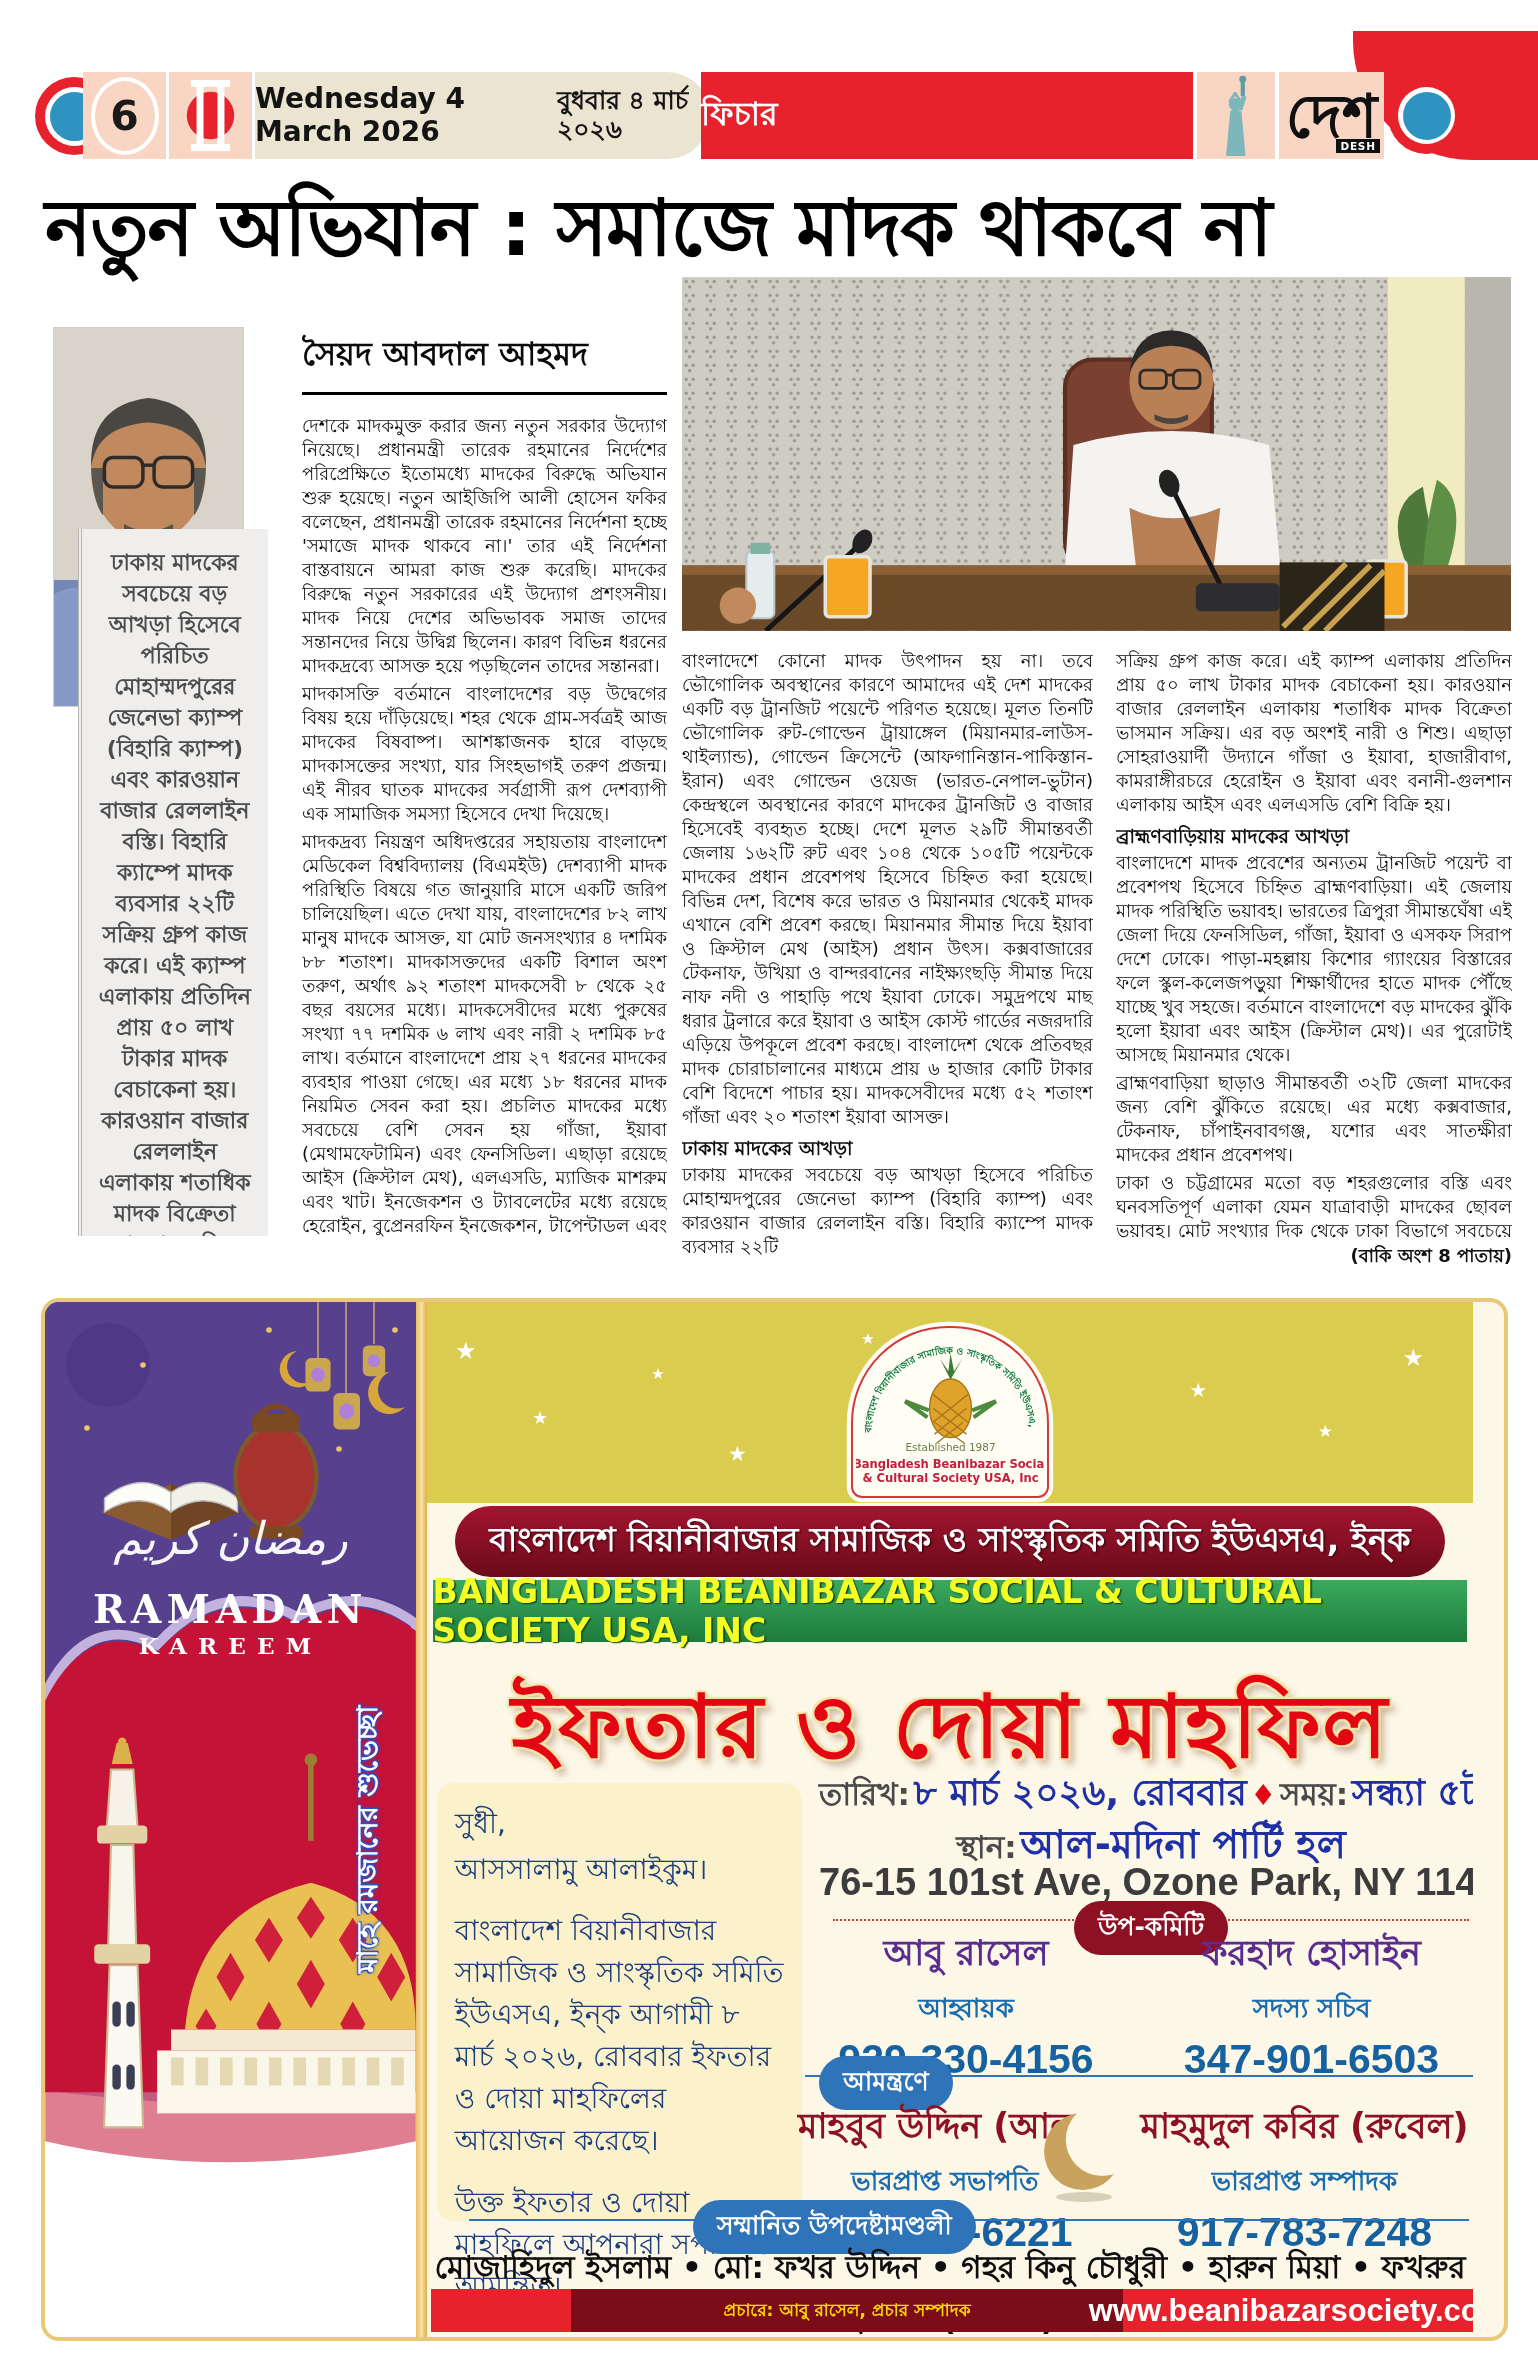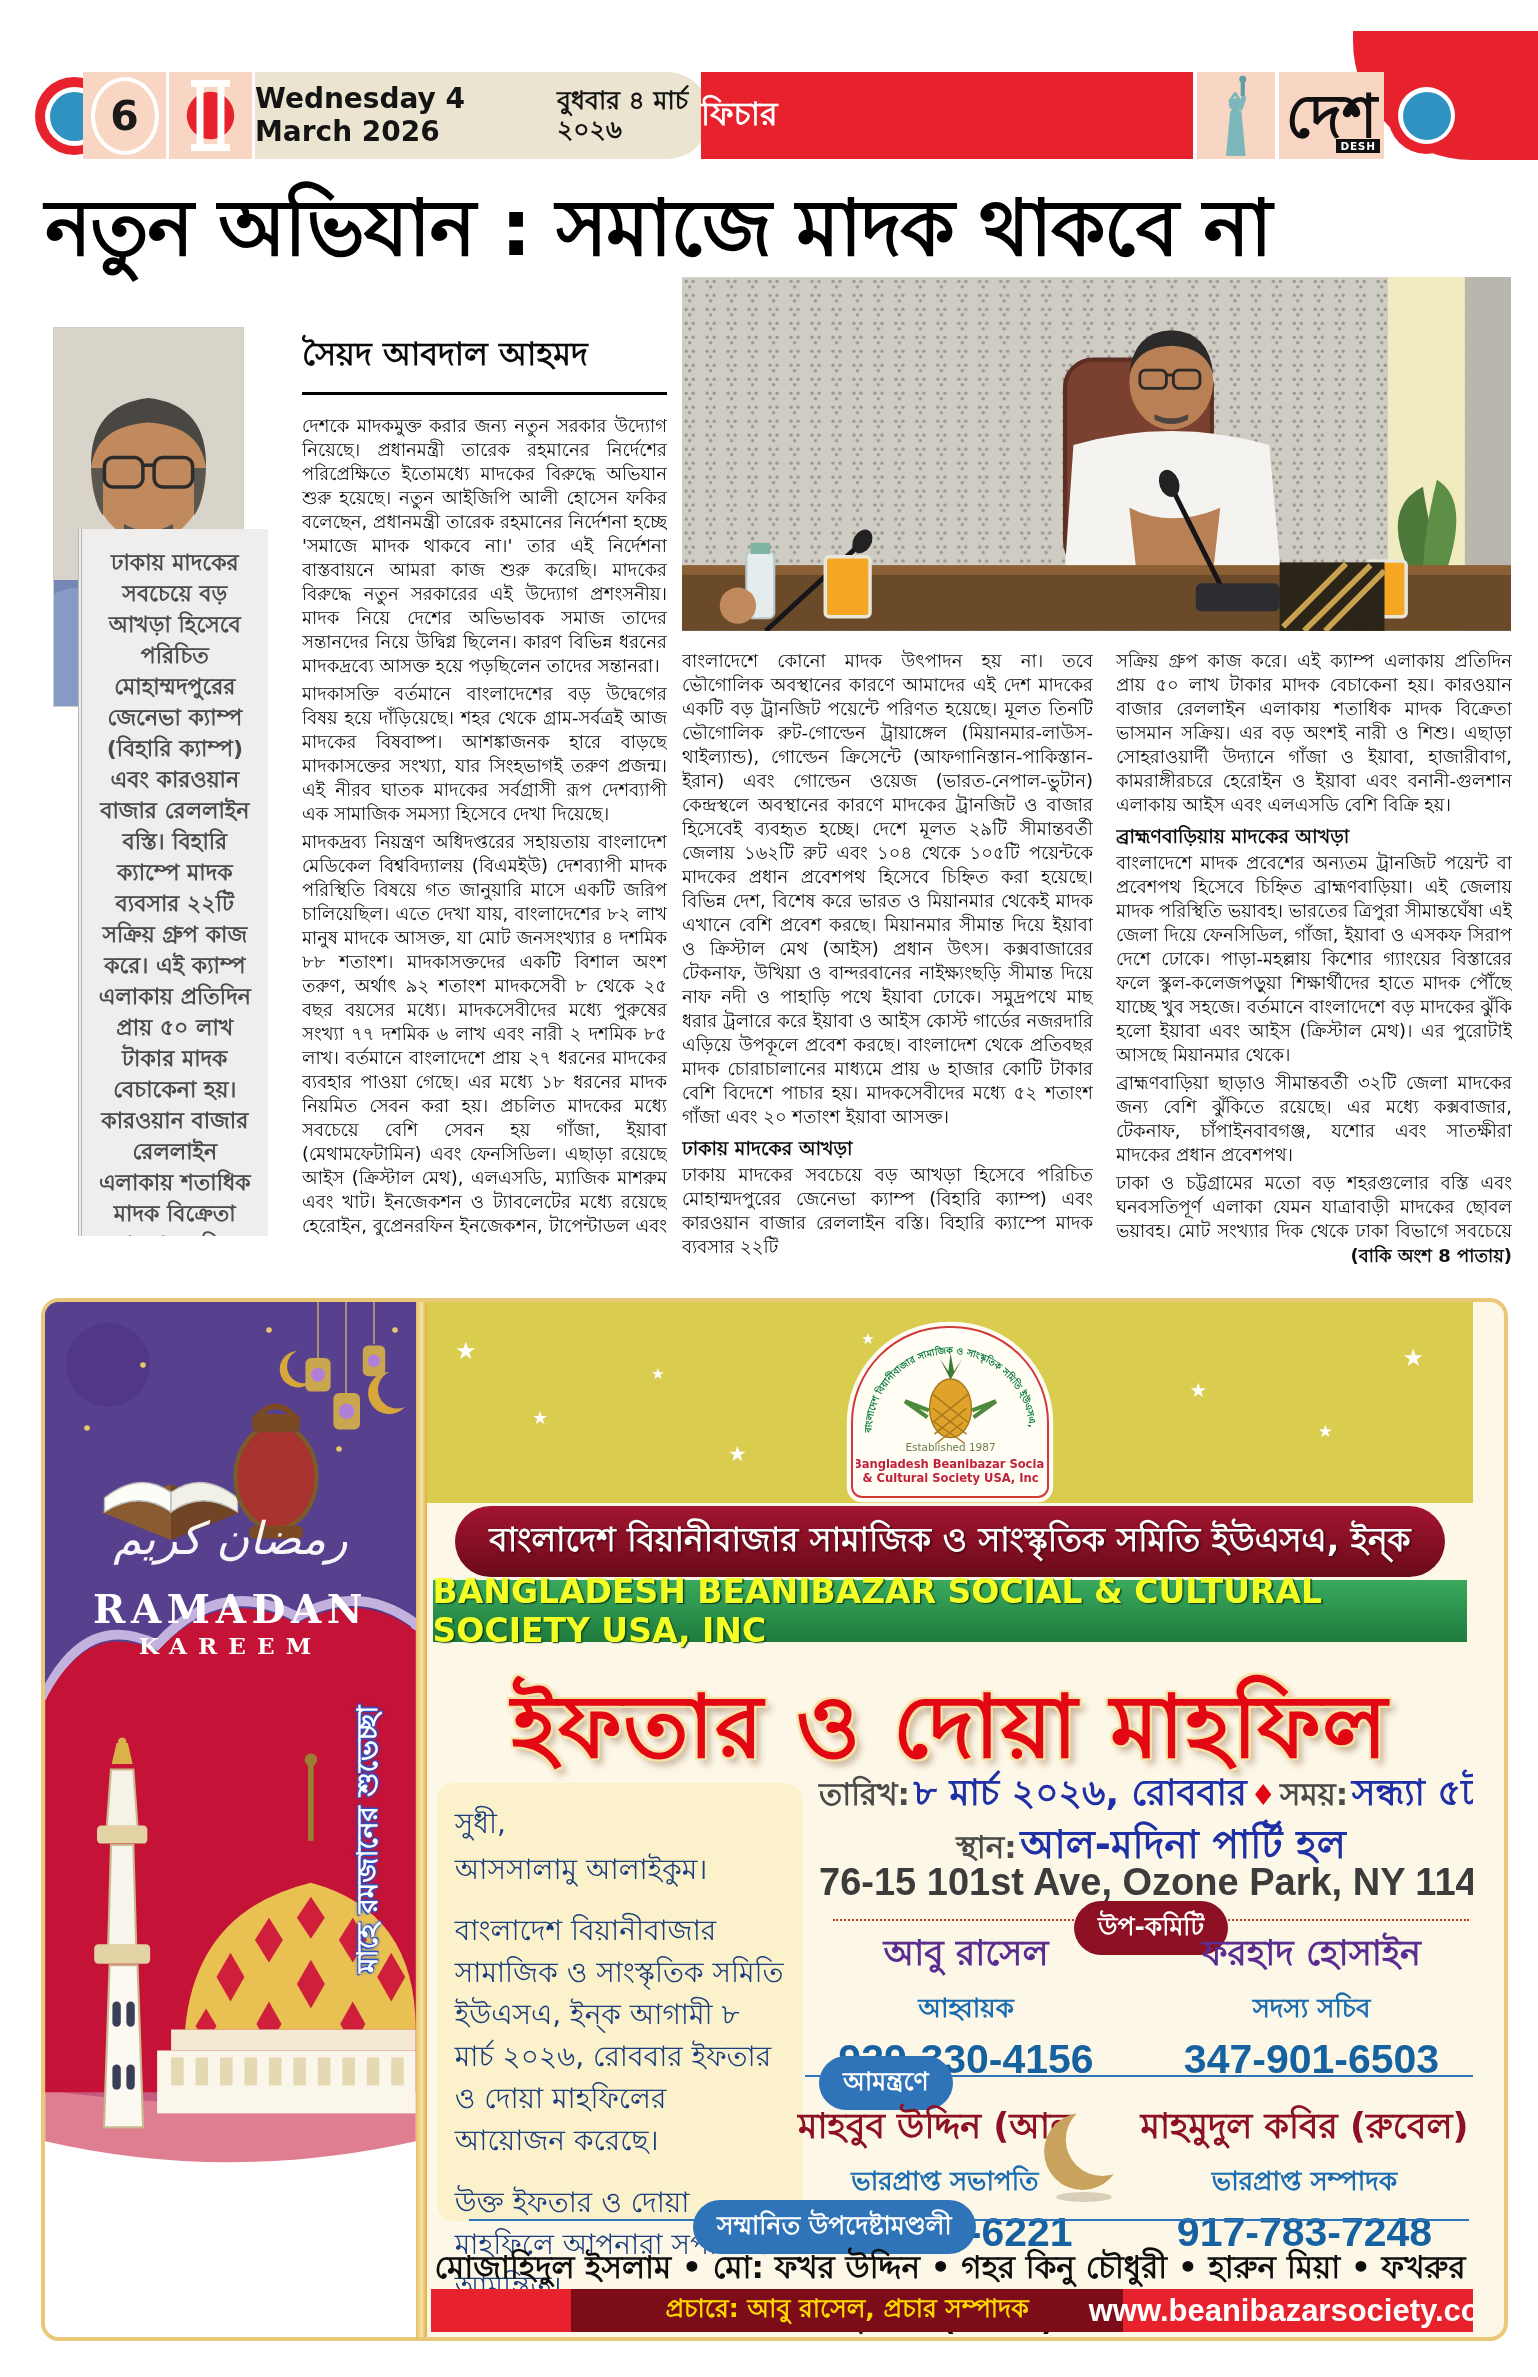--- a/index.html
+++ b/index.html
@@ -83,21 +83,21 @@
           color:#1c3e7a;font-size:28px;line-height:1.5;padding:19.6px 18px;}
   .letter p{margin:0 0 19.6px 0;}
   .contact{position:absolute;text-align:center;white-space:nowrap;}
   .c-name1{color:#5c2d91;font-size:35px;font-weight:800;}
   .c-name2{color:#8e1023;font-size:35px;font-weight:800;}
   .c-role{color:#1b6db0;font-size:26px;font-weight:700;margin-top:2.8px;}
   .c-phone{color:#16619f;font-size:41px;font-weight:800;font-family:"Liberation Sans",sans-serif;margin-top:4.2px;}
   .advisors{position:absolute;text-align:center;font-size:31px;font-weight:800;color:#0e0e0e;width:100%;}
   .ad-footer{position:absolute;display:flex;align-items:stretch;background:#e8222d;}
   .ad-footer .mid{background:#7c0d18;color:#ffd800;display:flex;align-items:center;justify-content:center;
-                  font-size:25px;font-weight:700;}
+                  font-size:17px;font-weight:700;}
   .ad-footer .web{color:#fff;display:flex;align-items:center;justify-content:center;
                   font-size:31px;font-weight:700;font-family:"Liberation Sans",sans-serif;}
 </style>
 </head>
 <body>
 
 <div class="page">
 
   <div class="abs" style="left:1353px;top:31px;width:185px;height:129px;background:#e8222d;border-bottom-left-radius:119px;"></div>
 

